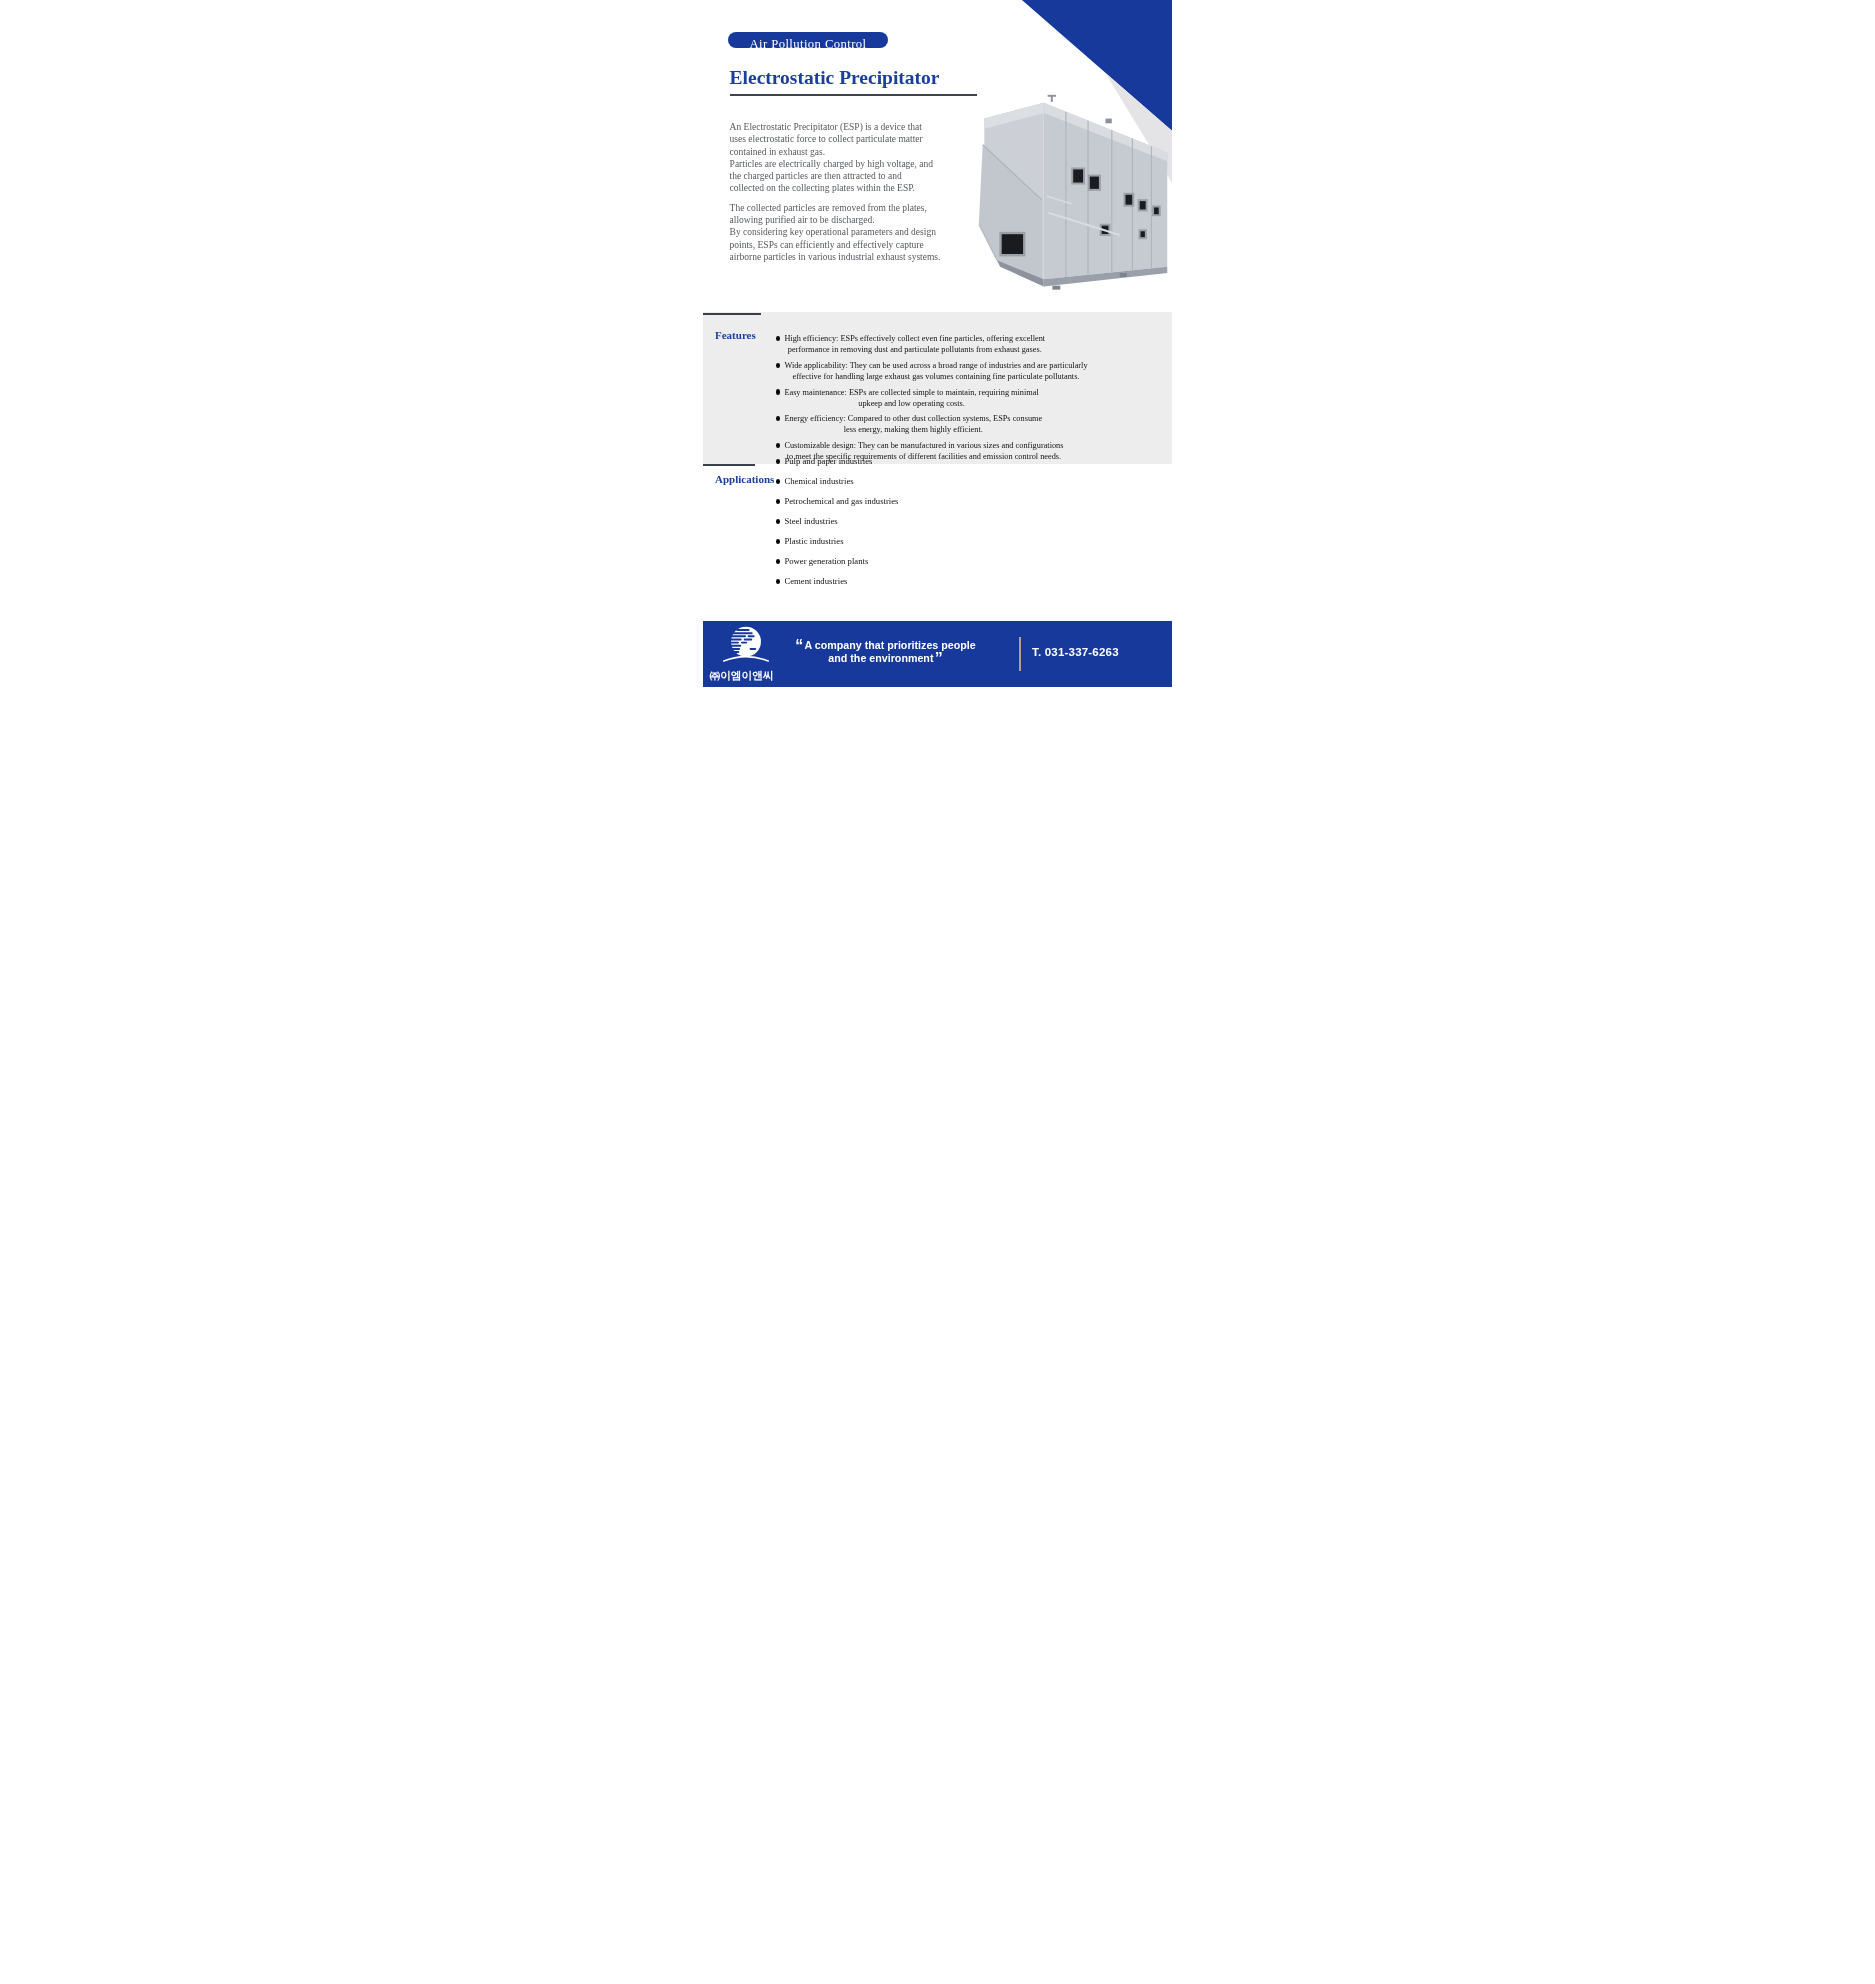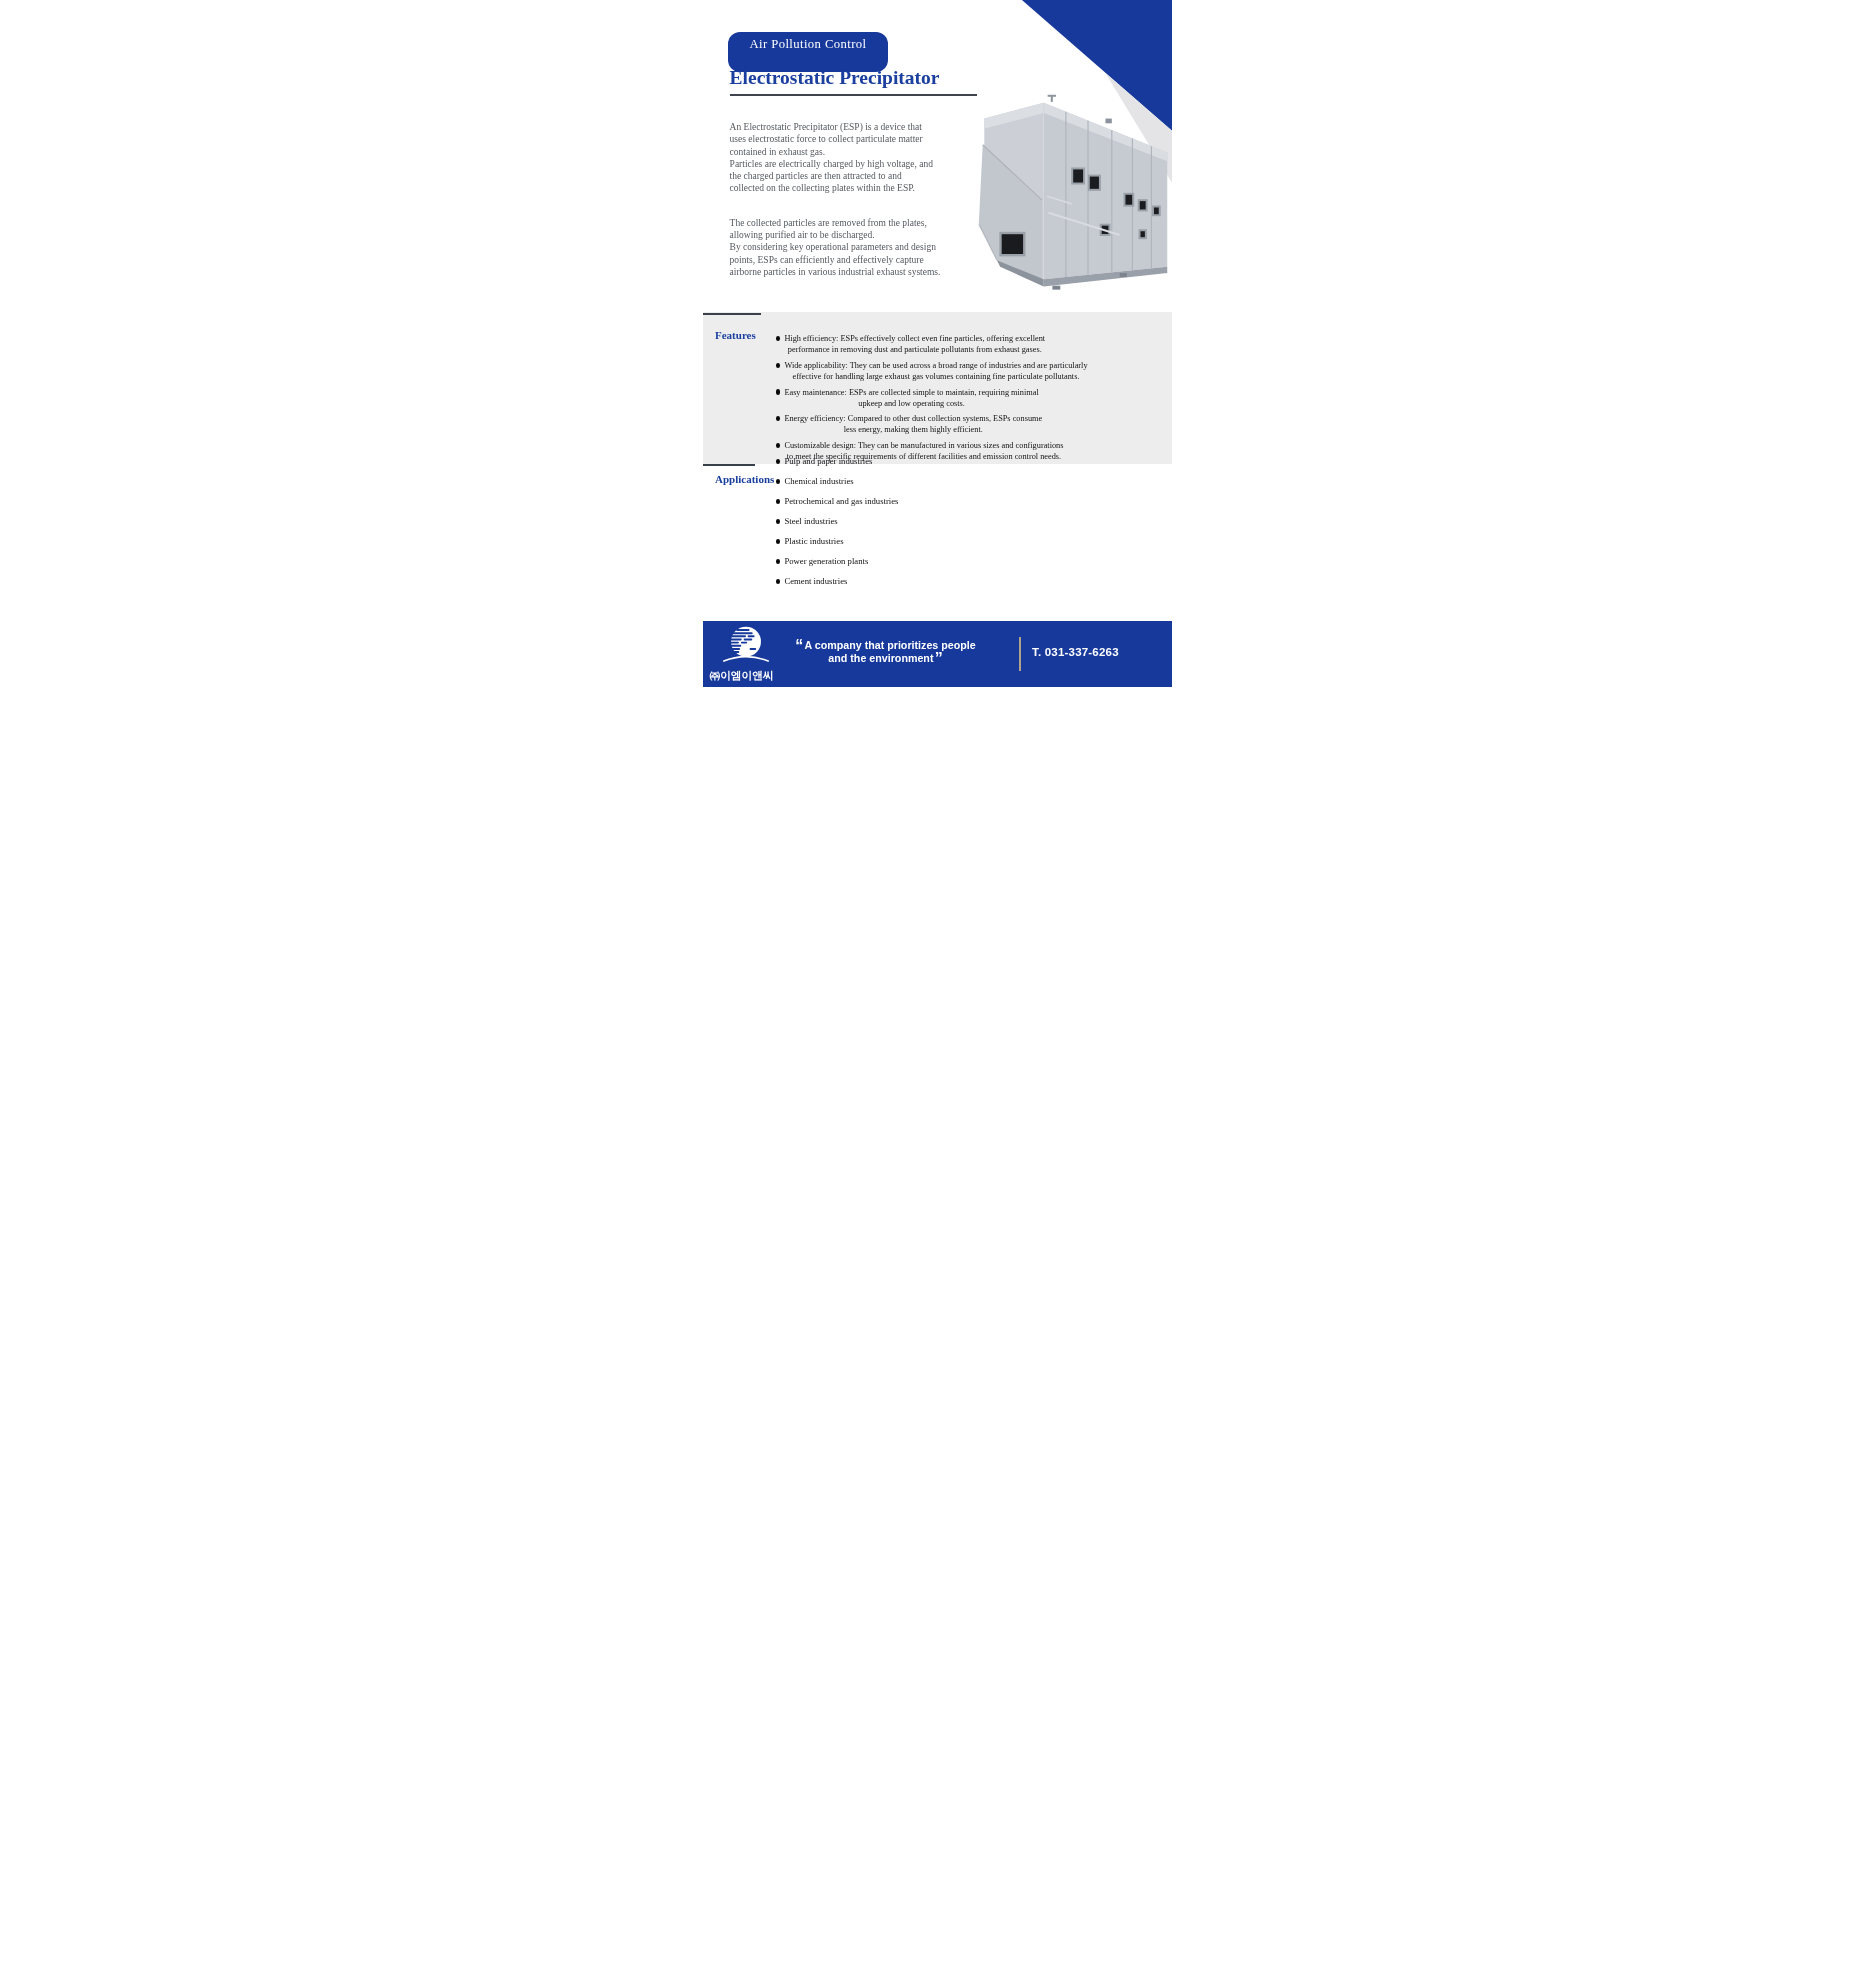--- a/index.html
+++ b/index.html
@@ -26,41 +26,41 @@
     z-index:1;
   }
   .corner-gray{
     position:absolute;top:0;right:0;width:469px;height:703px;
     background:#e4e4e7;
     clip-path:polygon(85.8% 10.4%,100% 18.6%,100% 26%);
     z-index:1;
   }
   
   .badge{
-    position:absolute;left:25px;top:32px;width:160px;height:40px;
+    position:absolute;left:25px;top:32px;width:160px;height:16px;
     background:var(--navy);border-radius:12px;
     color:#ffffff;font-size:12.7px;line-height:24px;text-align:center;
     z-index:3;letter-spacing:0.4px;
   }
   .page-title{
     position:absolute;left:26.6px;top:67px;width:278px;
     color:var(--title-blue);font-size:19.5px;font-weight:700;letter-spacing:0px;
     z-index:3;
   }
   .title-underline{
     position:absolute;left:26.6px;top:94px;width:247px;height:1.6px;
     background:#3f444c;z-index:3;
   }
   
   .intro{
     position:absolute;left:26.6px;top:121px;width:278px;z-index:3;
     color:var(--text-gray);font-size:9.5px;line-height:12.3px;
   }
   .intro p{white-space:pre-line;}
-  .intro p + p{margin-top:22px;}
+  .intro p + p{margin-top:7px;}
   
   .photo{
     position:absolute;left:250px;top:94px;width:219px;height:200px;z-index:2;
   }
   
   .features-band{
     position:absolute;left:0;top:312px;width:469px;height:152px;
     background:var(--band-gray);z-index:2;
   }
   .bar{position:absolute;height:1.6px;background:var(--bar-dark);z-index:3;}

